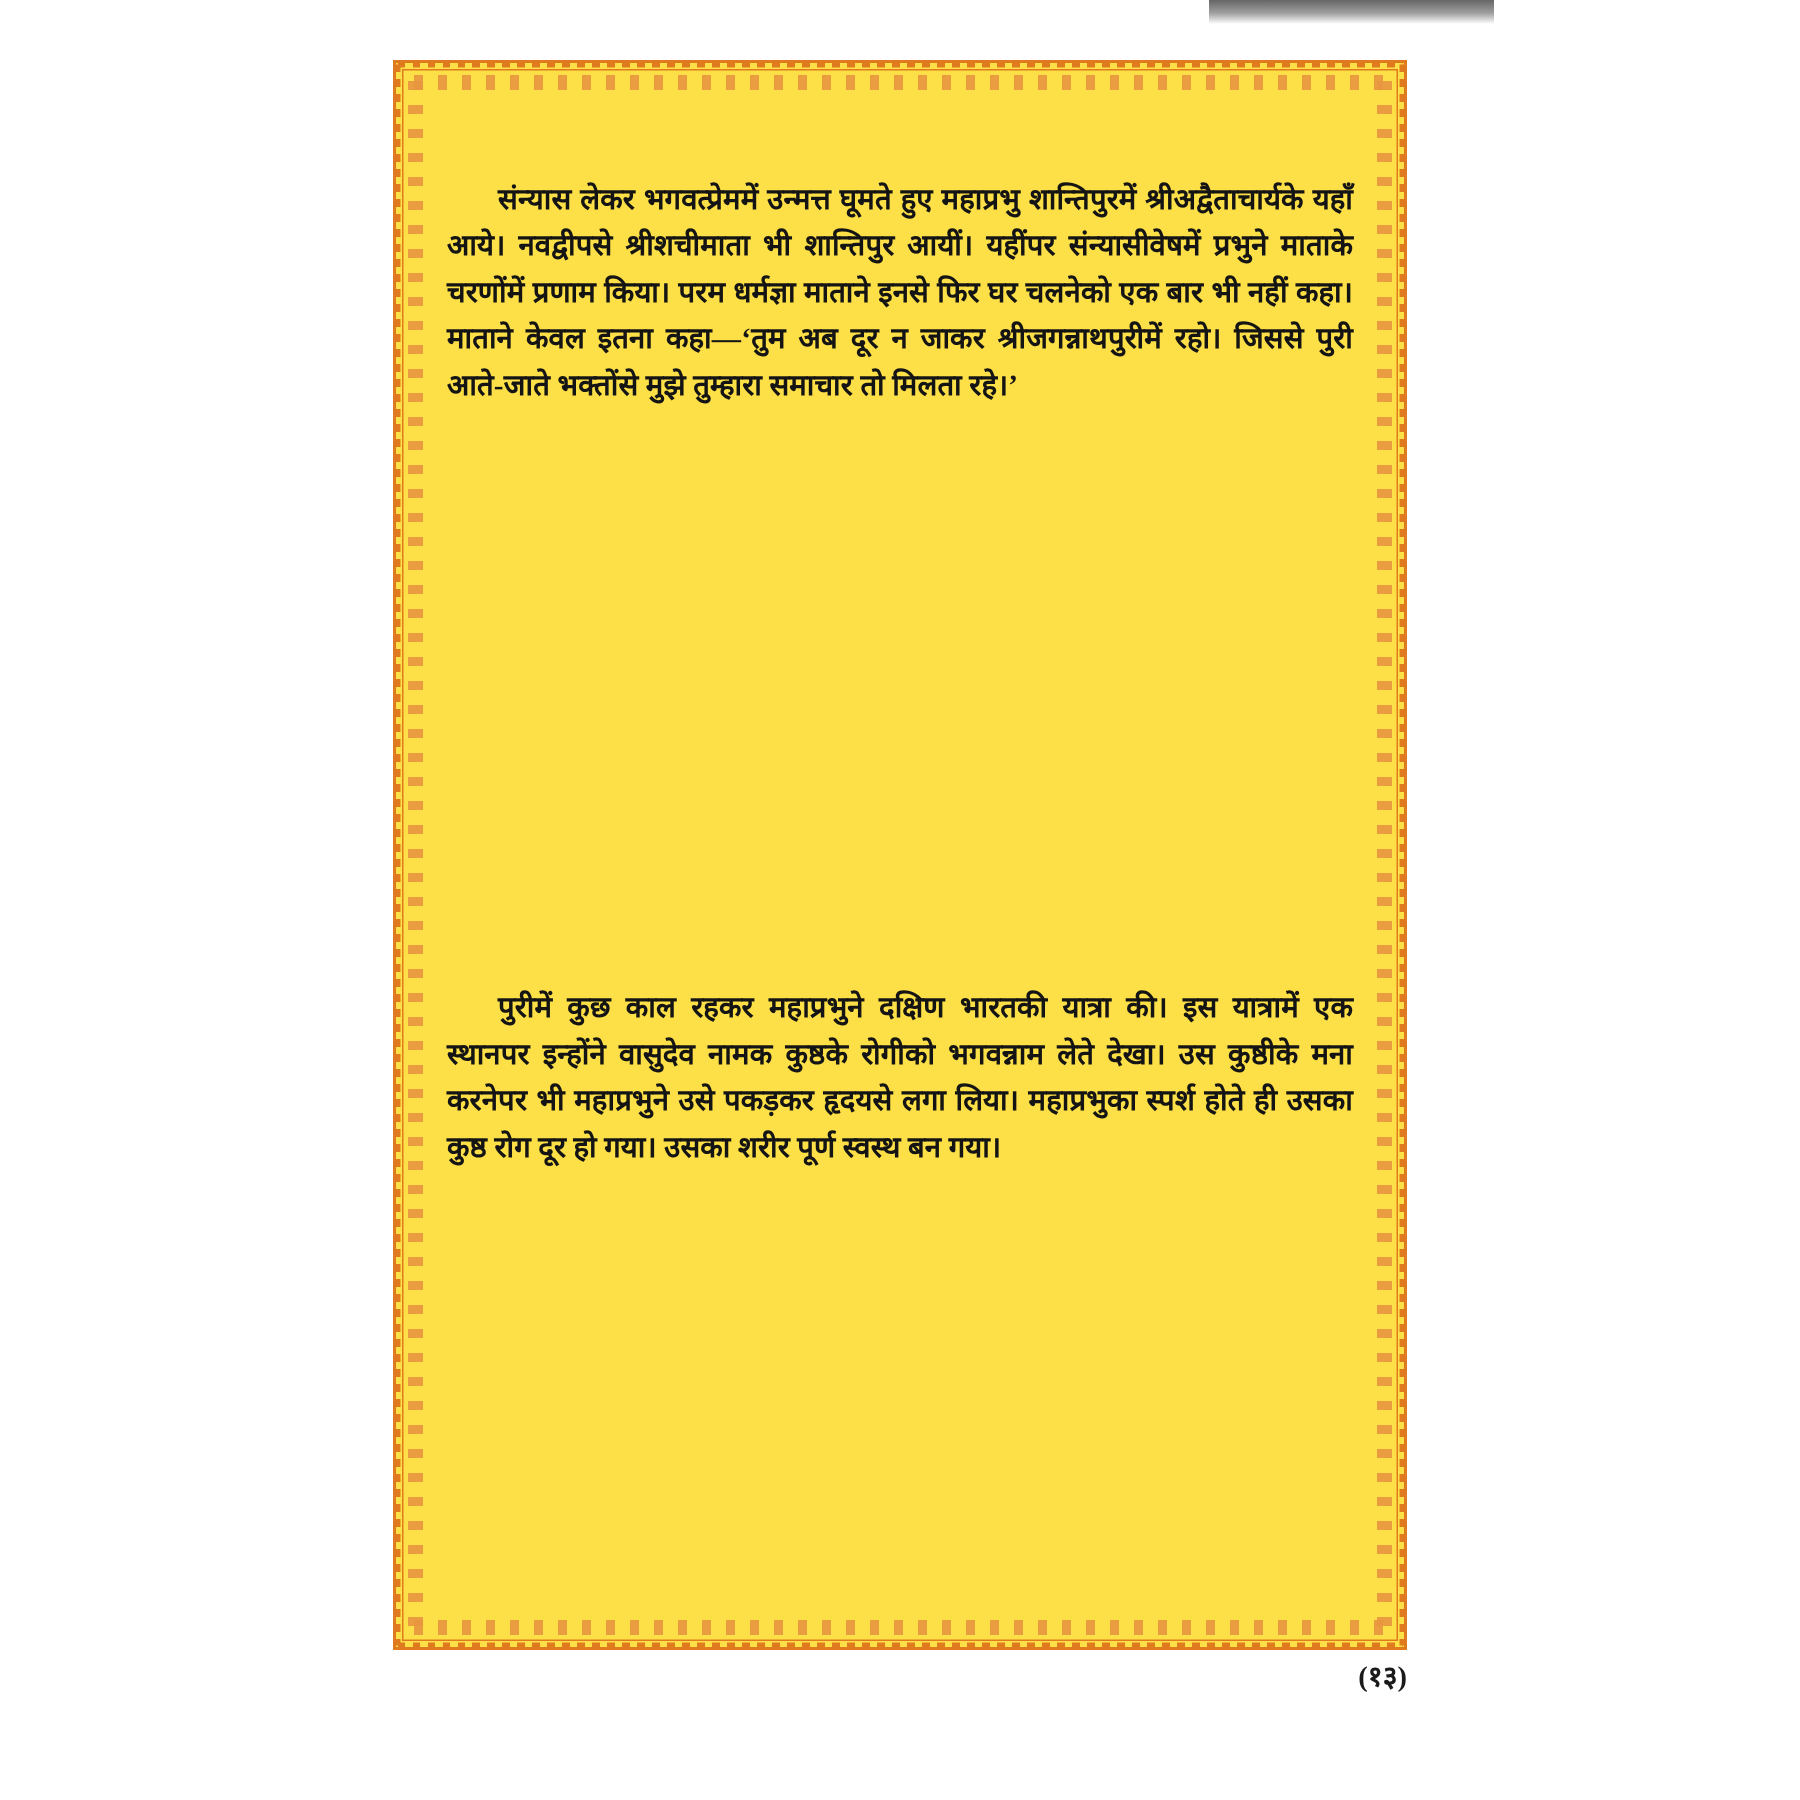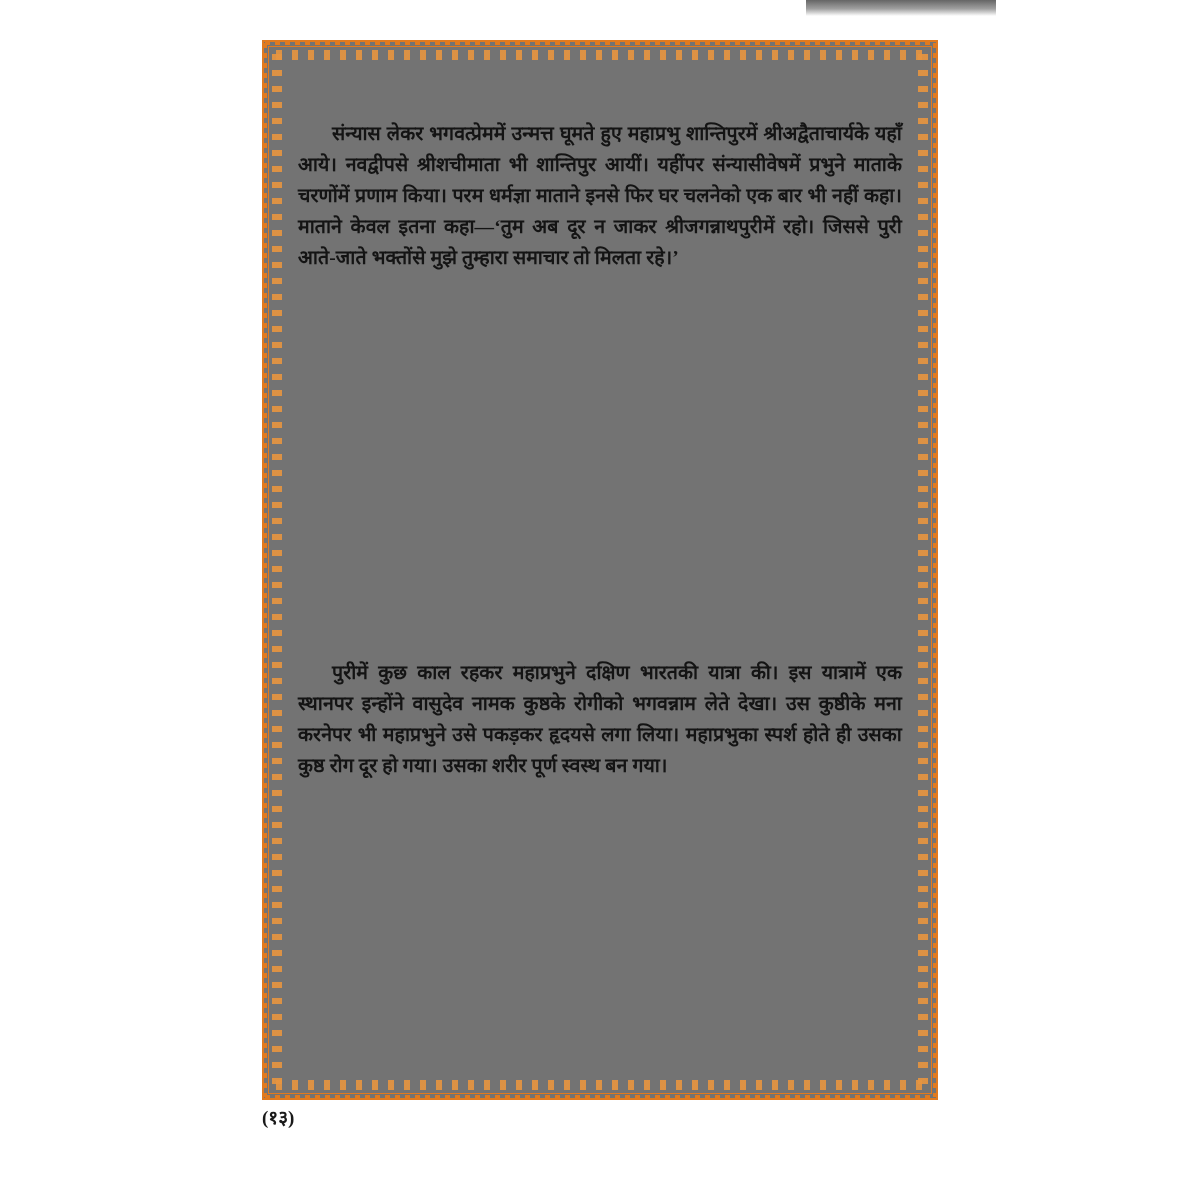--- a/index.html
+++ b/index.html
@@ -35,21 +35,21 @@
     opacity: 0.85;
   }
 
   
   .page {
     position: absolute;
     left: 262px;
     top: 40px;
     width: 676px;
     height: 1060px;
-    background: #737373;
+    background: #fde047;
   }
 
   
   .frame-outer {
     position: absolute;
     left: 0;
     top: 0;
     right: 0;
     bottom: 0;
     border: 2px solid #e07a1f;
@@ -134,21 +134,21 @@
 
   .gap-1 { height: 188px; }
   .gap-2 { height: 196px; }
 
   
   .page-number {
     position: absolute;
     left: 0;
     right: 0;
     bottom: -30px;
-    text-align: left;
+    text-align: right;
     font-family: "Liberation Serif", serif;
     font-size: 19px;
     color: #1a1a1a;
     font-weight: 600;
   }
 </style>
 </head>
 <body>
 
 <div class="scan">

